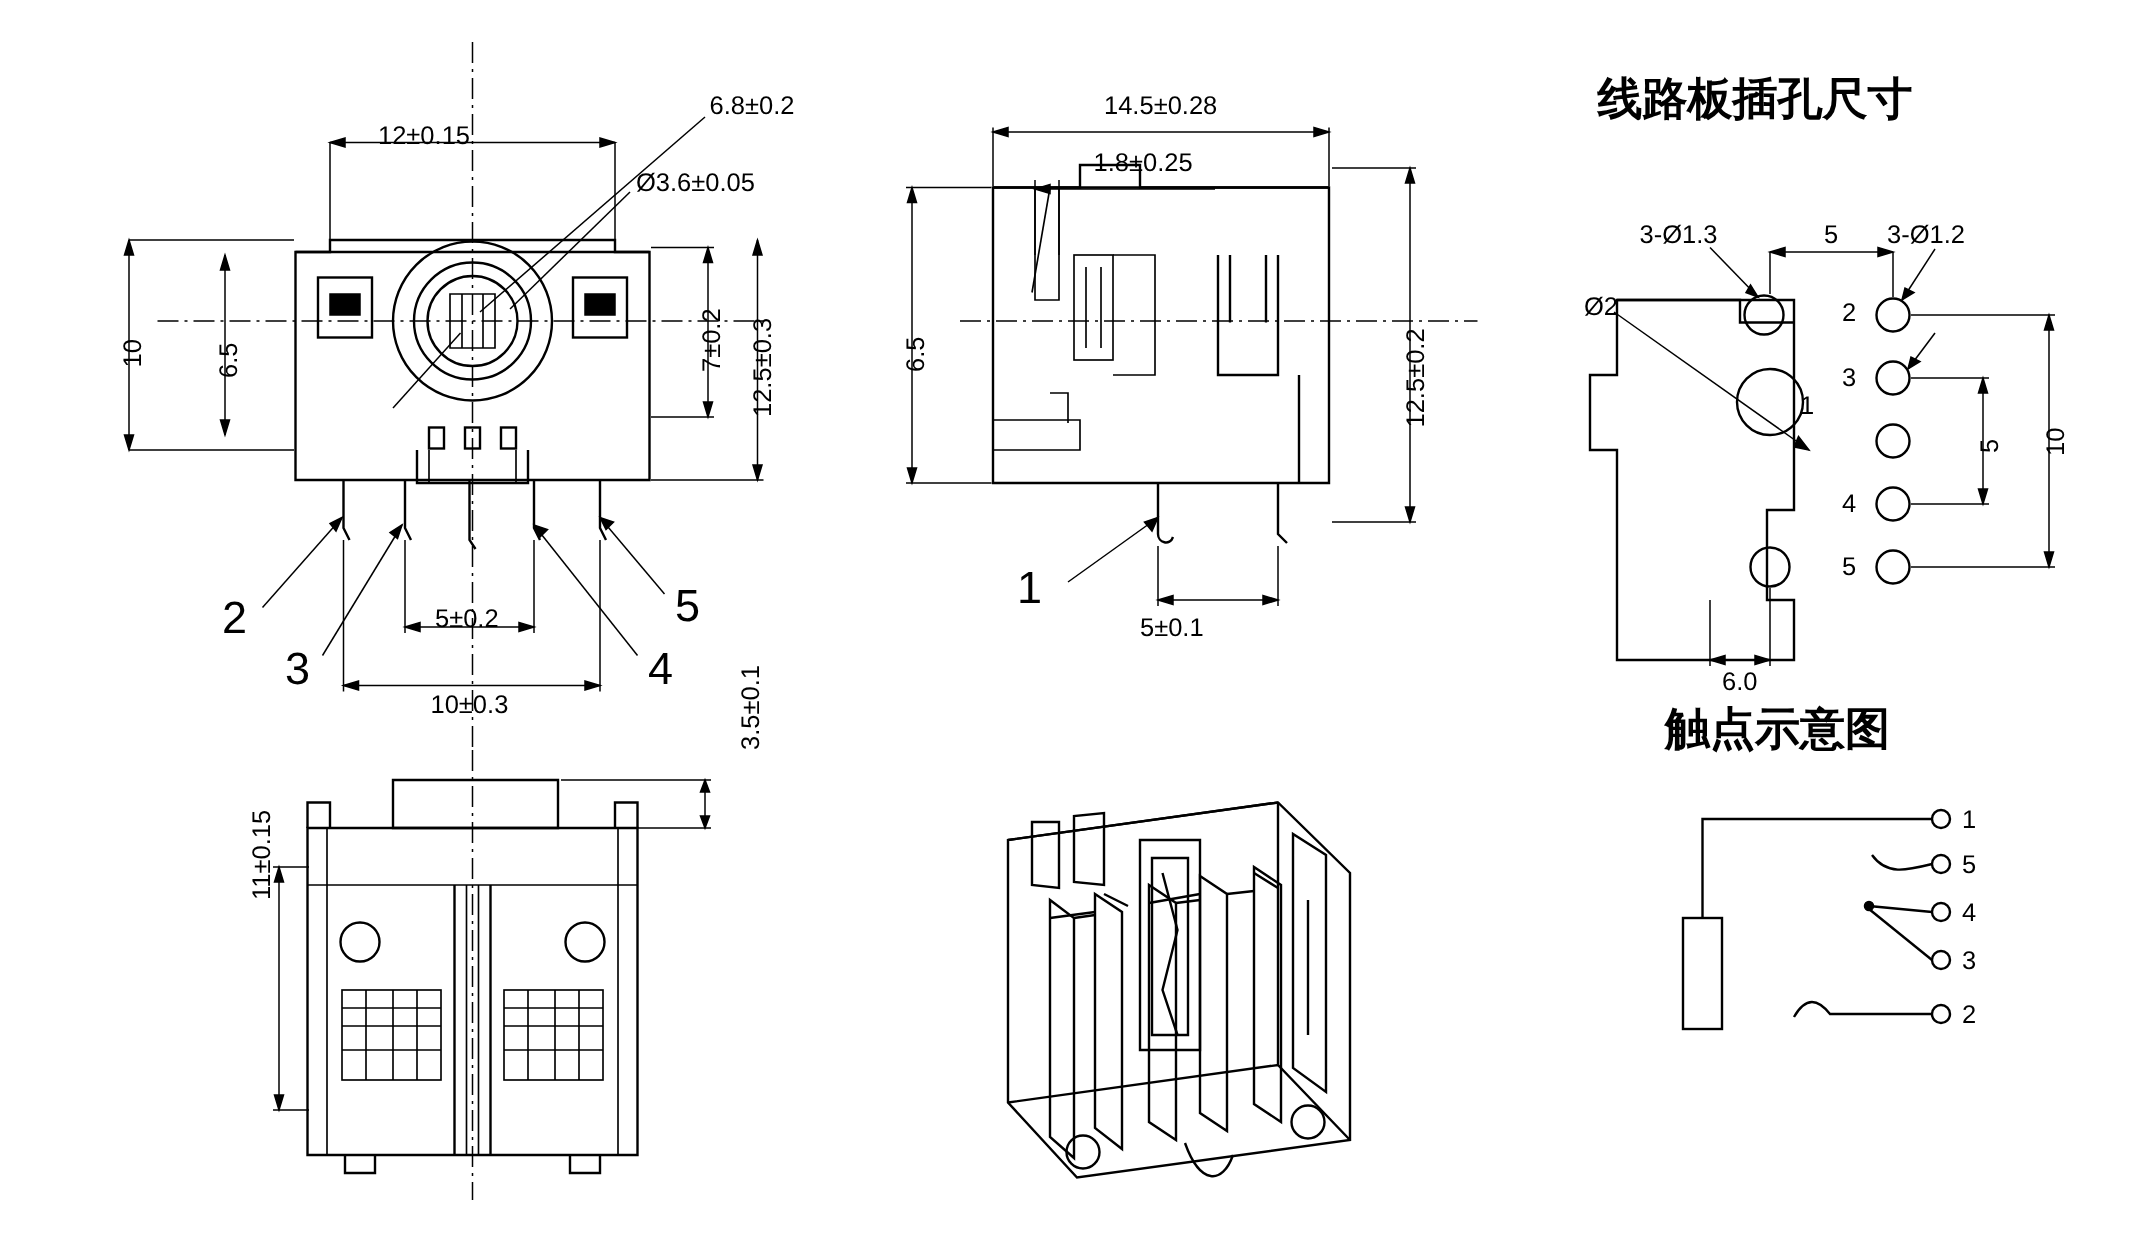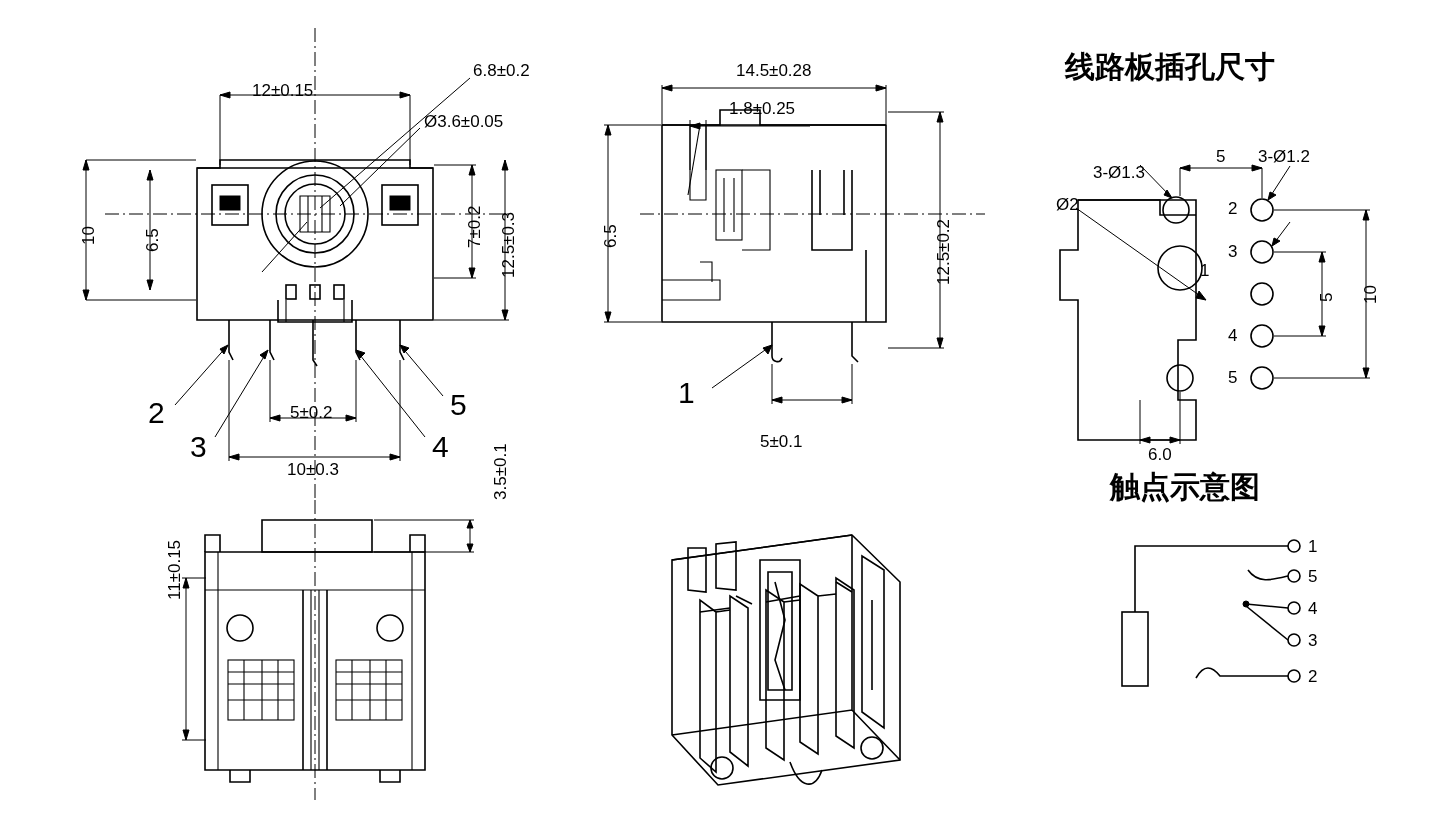--- a/index.html
+++ b/index.html
@@ -338,27 +338,27 @@
 
   <div class="lbl big" style="left:148px; top:398px;">2</div>
   <div class="lbl big" style="left:190px; top:432px;">3</div>
   <div class="lbl big" style="left:432px; top:432px;">4</div>
   <div class="lbl big" style="left:450px; top:390px;">5</div>
 
   <div class="lbl" style="left:736px; top:62px;">14.5±0.28</div>
   <div class="lbl" style="left:729px; top:100px;">1.8±0.25</div>
   <div class="lbl vert" style="left:602px; top:248px;">6.5</div>
   <div class="lbl vert" style="left:935px; top:285px;">12.5±0.2</div>
-  <div class="lbl" style="left:760px; top:433px;text-align:center;">5±0.1</div>
+  <div class="lbl" style="left:760px; top:410px;text-align:center;">5±0.1</div>
   <div class="lbl big" style="left:678px; top:378px;">1</div>
 
   <div class="lbl vert" style="left:492px; top:500px;">3.5±0.1</div>
   <div class="lbl vert" style="left:166px; top:600px;">11±0.15</div>
 
-  <div class="lbl" style="left:1093px; top:148px;margin-top:16px;">3-Ø1.3</div>
+  <div class="lbl" style="left:1093px; top:148px;">3-Ø1.3</div>
   <div class="lbl" style="left:1216px; top:148px;">5</div>
   <div class="lbl" style="left:1258px; top:148px;">3-Ø1.2</div>
   <div class="lbl" style="left:1056px; top:196px;">Ø2</div>
   <div class="lbl vert" style="left:1318px; top:302px;">5</div>
   <div class="lbl vert" style="left:1362px; top:304px;">10</div>
   <div class="lbl" style="left:1148px; top:446px;">6.0</div>
 
   <div class="lbl" style="left:1200px; top:262px;">1</div>
   <div class="lbl" style="left:1228px; top:200px;">2</div>
   <div class="lbl" style="left:1228px; top:243px;">3</div>

